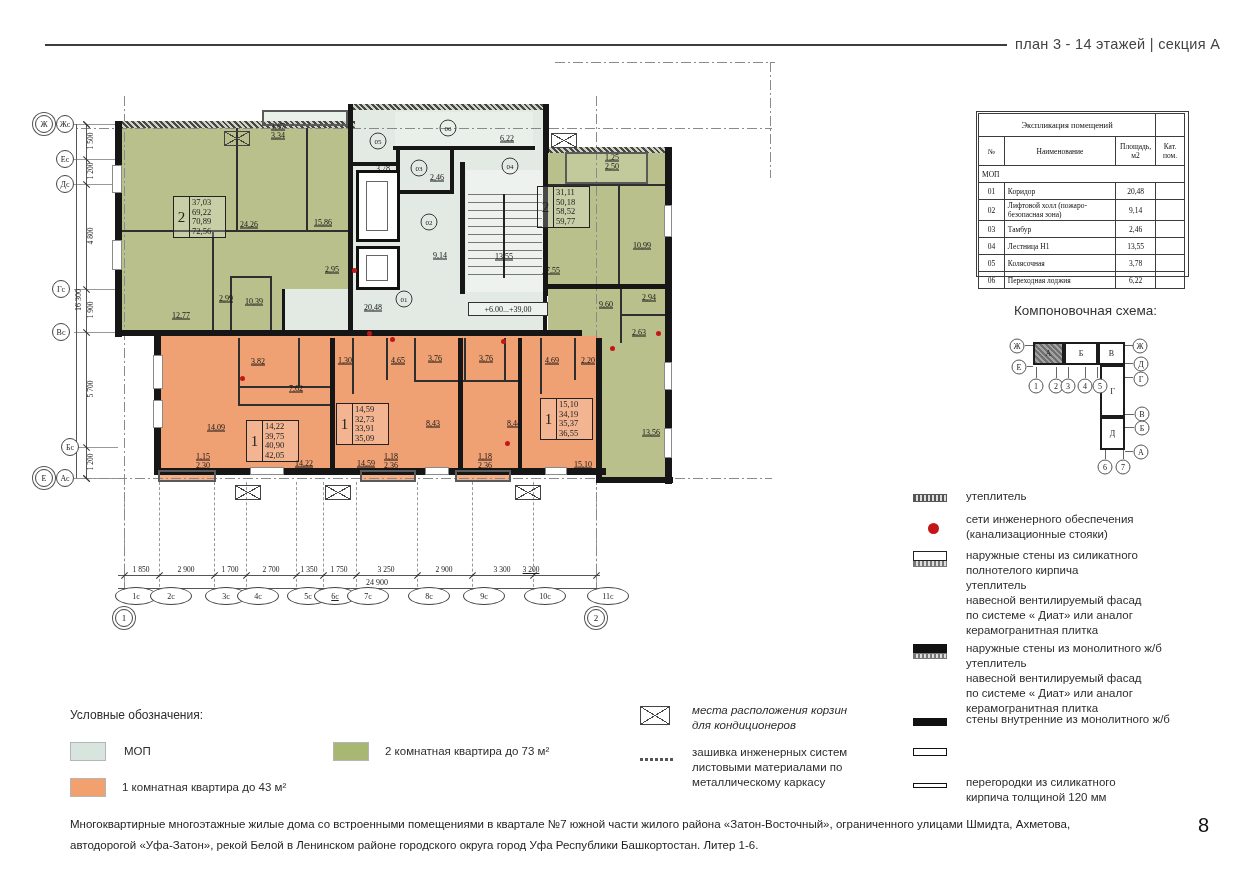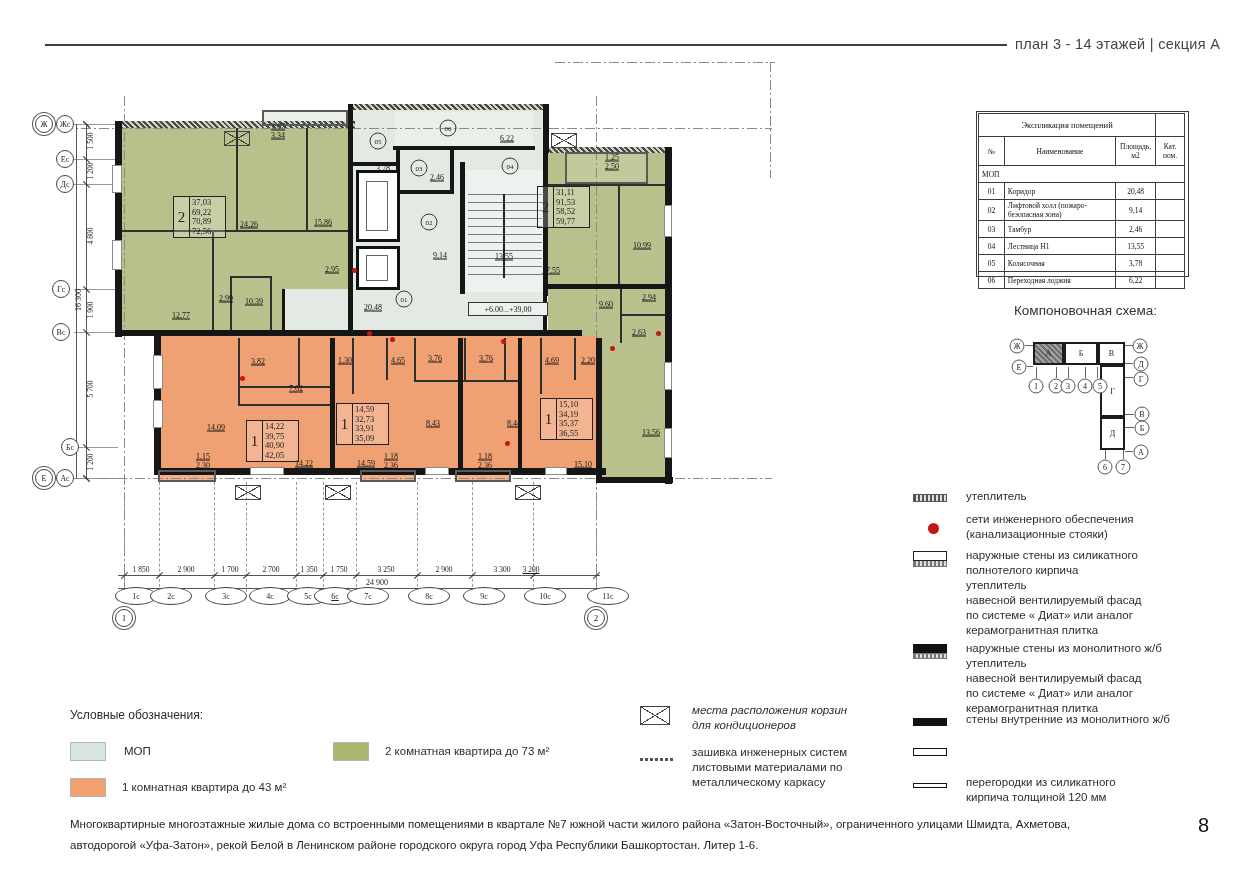--- a/index.html
+++ b/index.html
@@ -220,21 +220,21 @@
           <div>69,22</div>
           <div>70,89</div>
           <div>72,56</div>
         </div>
       </div>
 
       <div class="statbox" style="left: 537px; top: 186px;">
         <div class="stat-type">2</div>
         <div class="stat-areas">
           <div>31,11</div>
-          <div>91,53</div>
+          <div>50,18</div>
           <div>58,52</div>
           <div>59,77</div>
         </div>
       </div>
 
       <div class="statbox" style="left: 246px; top: 420px;">
         <div class="stat-type">1</div>
         <div class="stat-areas">
           <div>14,22</div>
           <div>39,75</div>
@@ -286,21 +286,21 @@
       <div class="guide-v" style="left: 159px;"></div>
       <div class="tick" style="left: 159px;"></div>
       <div class="circ-ax" style="left: 159px;">2с</div>
 
       <div class="guide-v" style="left: 214px;"></div>
       <div class="tick" style="left: 214px;"></div>
       <div class="circ-ax" style="left: 214px;">3с</div>
 
       <div class="guide-v" style="left: 246px;"></div>
       <div class="tick" style="left: 246px;"></div>
-      <div class="circ-ax" style="left: 258px;">4с</div>
+      <div class="circ-ax" style="left: 246px;">4с</div>
 
       <div class="guide-v" style="left: 296px;"></div>
       <div class="tick" style="left: 296px;"></div>
       <div class="circ-ax" style="left: 296px;">5с</div>
 
       <div class="guide-v" style="left: 323px;"></div>
       <div class="tick" style="left: 323px;"></div>
       <div class="circ-ax" style="left: 323px; text-decoration: underline;">6с</div>
 
       <div class="guide-v" style="left: 356px;"></div>

